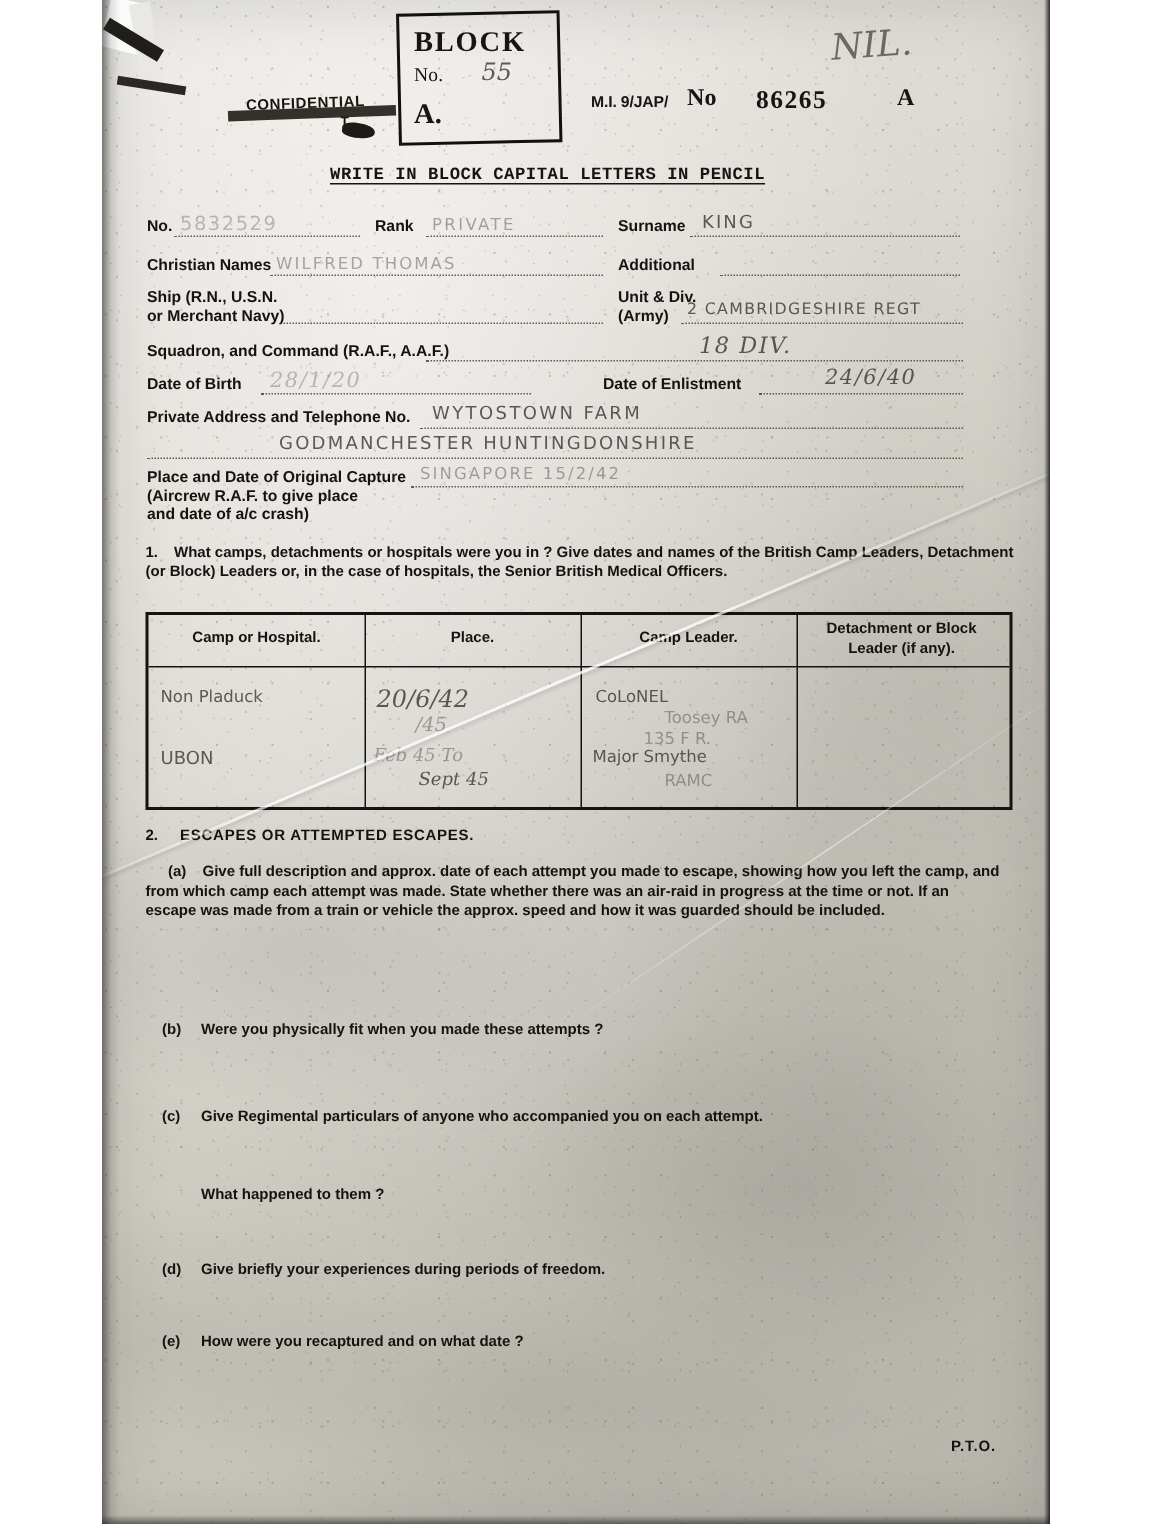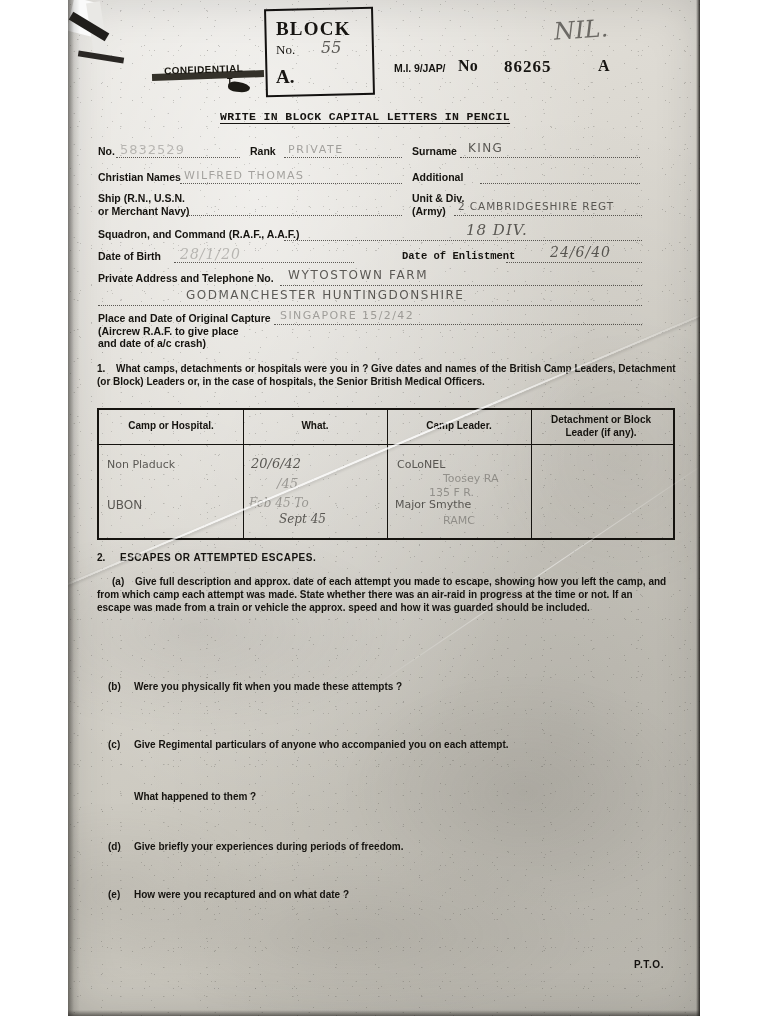--- a/index.html
+++ b/index.html
@@ -197,21 +197,21 @@
 
     <div class="lbl" style="left:30px;top:228px;">Squadron, and Command (R.A.F., A.A.F.)</div>
     <div class="dline" style="left:216px;top:240px;width:358px;"></div>
     <div class="hw cursive" style="left:398px;top:221px;font-size:15px;letter-spacing:1px;">18 DIV.</div>
     <div class="hw" style="left:222px;top:226px;font-size:11px;"></div>
 
     <div class="lbl" style="left:30px;top:250px;">Date of Birth</div>
     <div class="dline" style="left:106px;top:262px;width:180px;"></div>
     <div class="hw vfaint cursive" style="left:112px;top:246px;font-size:14px;letter-spacing:1px;">28/1/20</div>
 
-    <div class="lbl" style="left:334px;top:250px;font-family:Liberation Mono, monospace;">Date of Enlistment</div>
+    <div class="lbl" style="left:334px;top:250px;">Date of Enlistment</div>
     <div class="dline" style="left:438px;top:262px;width:136px;"></div>
     <div class="hw cursive" style="left:442px;top:244px;font-size:14px;letter-spacing:1px;margin-left:40px;">24/6/40</div>
 
     <div class="lbl" style="left:30px;top:272px;">Private Address and Telephone No.</div>
     <div class="dline" style="left:212px;top:285px;width:362px;"></div>
     <div class="hw" style="left:220px;top:268px;font-size:12px;letter-spacing:1.6px;">WYTOSTOWN FARM</div>
 
     <div class="dline" style="left:30px;top:305px;width:544px;"></div>
     <div class="hw" style="left:118px;top:288px;font-size:12px;letter-spacing:1.5px;">GODMANCHESTER    HUNTINGDONSHIRE</div>
 
@@ -225,27 +225,27 @@
     <div class="q" style="left:48px;top:362px;">What camps, detachments or hospitals were you in ?   Give dates and names of the British Camp Leaders, Detachment</div>
     <div class="q" style="left:29px;top:375px;">(or Block) Leaders or, in the case of hospitals, the Senior British Medical Officers.</div>
 
     <div id="camptable">
       <div class="vr" style="left:144px;"></div>
       <div class="vr" style="left:288px;"></div>
       <div class="vr" style="left:432px;"></div>
       <div class="hr" style="top:34px;"></div>
 
       <div class="th" style="left:0;top:10px;width:144px;">Camp or Hospital.</div>
-      <div class="th" style="left:144px;top:10px;width:144px;">What.</div>
+      <div class="th" style="left:144px;top:10px;width:144px;">Place.</div>
       <div class="th" style="left:288px;top:10px;width:144px;">Camp Leader.</div>
       <div class="th" style="left:432px;top:4px;width:140px;">Detachment or Block</div>
       <div class="th" style="left:432px;top:17px;width:140px;">Leader (if any).</div>
 
       <div class="hw" style="left:8px;top:48px;font-size:11px;">Non Pladuck</div>
-      <div class="hw cursive" style="left:152px;top:46px;font-size:13px;">20/6/42</div>
+      <div class="hw cursive" style="left:152px;top:46px;font-size:16px;">20/6/42</div>
       <div class="hw cursive faint" style="left:178px;top:66px;font-size:13px;">/45</div>
       <div class="hw" style="left:298px;top:48px;font-size:11px;">CoLoNEL</div>
       <div class="hw faint" style="left:344px;top:62px;font-size:11px;">Toosey RA</div>
       <div class="hw faint" style="left:330px;top:76px;font-size:11px;">135 F R.</div>
       <div class="hw" style="left:440px;top:50px;font-size:11px;"></div>
 
       <div class="hw" style="left:8px;top:88px;font-size:12px;">UBON</div>
       <div class="hw cursive faint" style="left:150px;top:86px;font-size:12px;">Feb 45 To</div>
       <div class="hw cursive" style="left:180px;top:102px;font-size:12px;">Sept 45</div>
       <div class="hw" style="left:296px;top:88px;font-size:11px;">Major Smythe</div>

